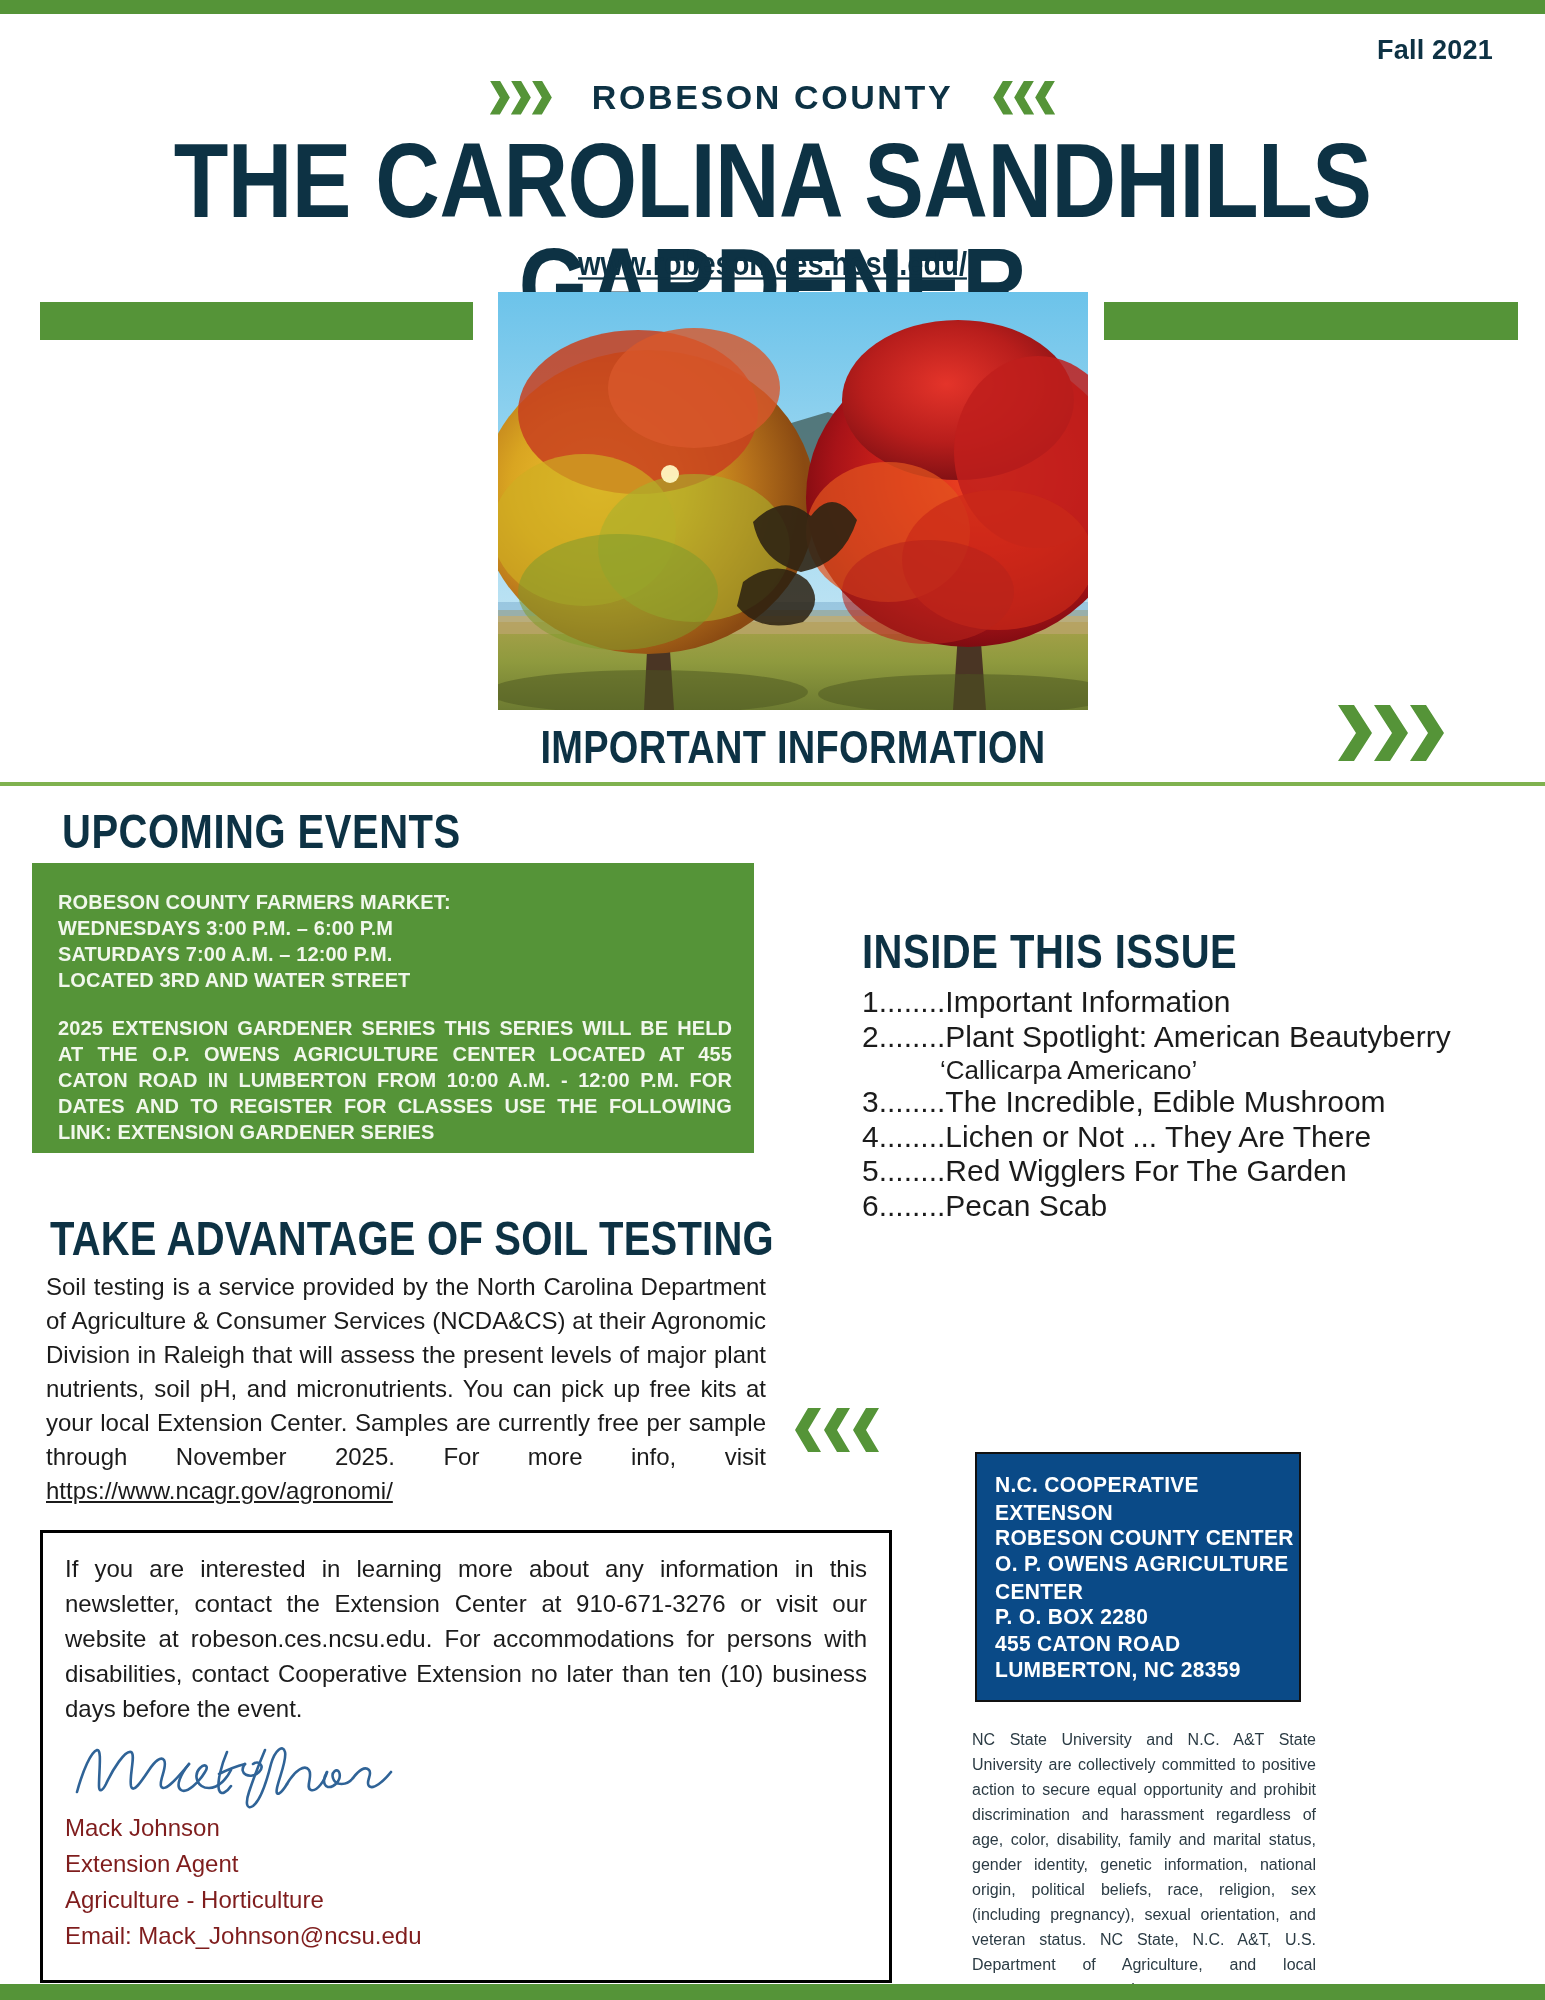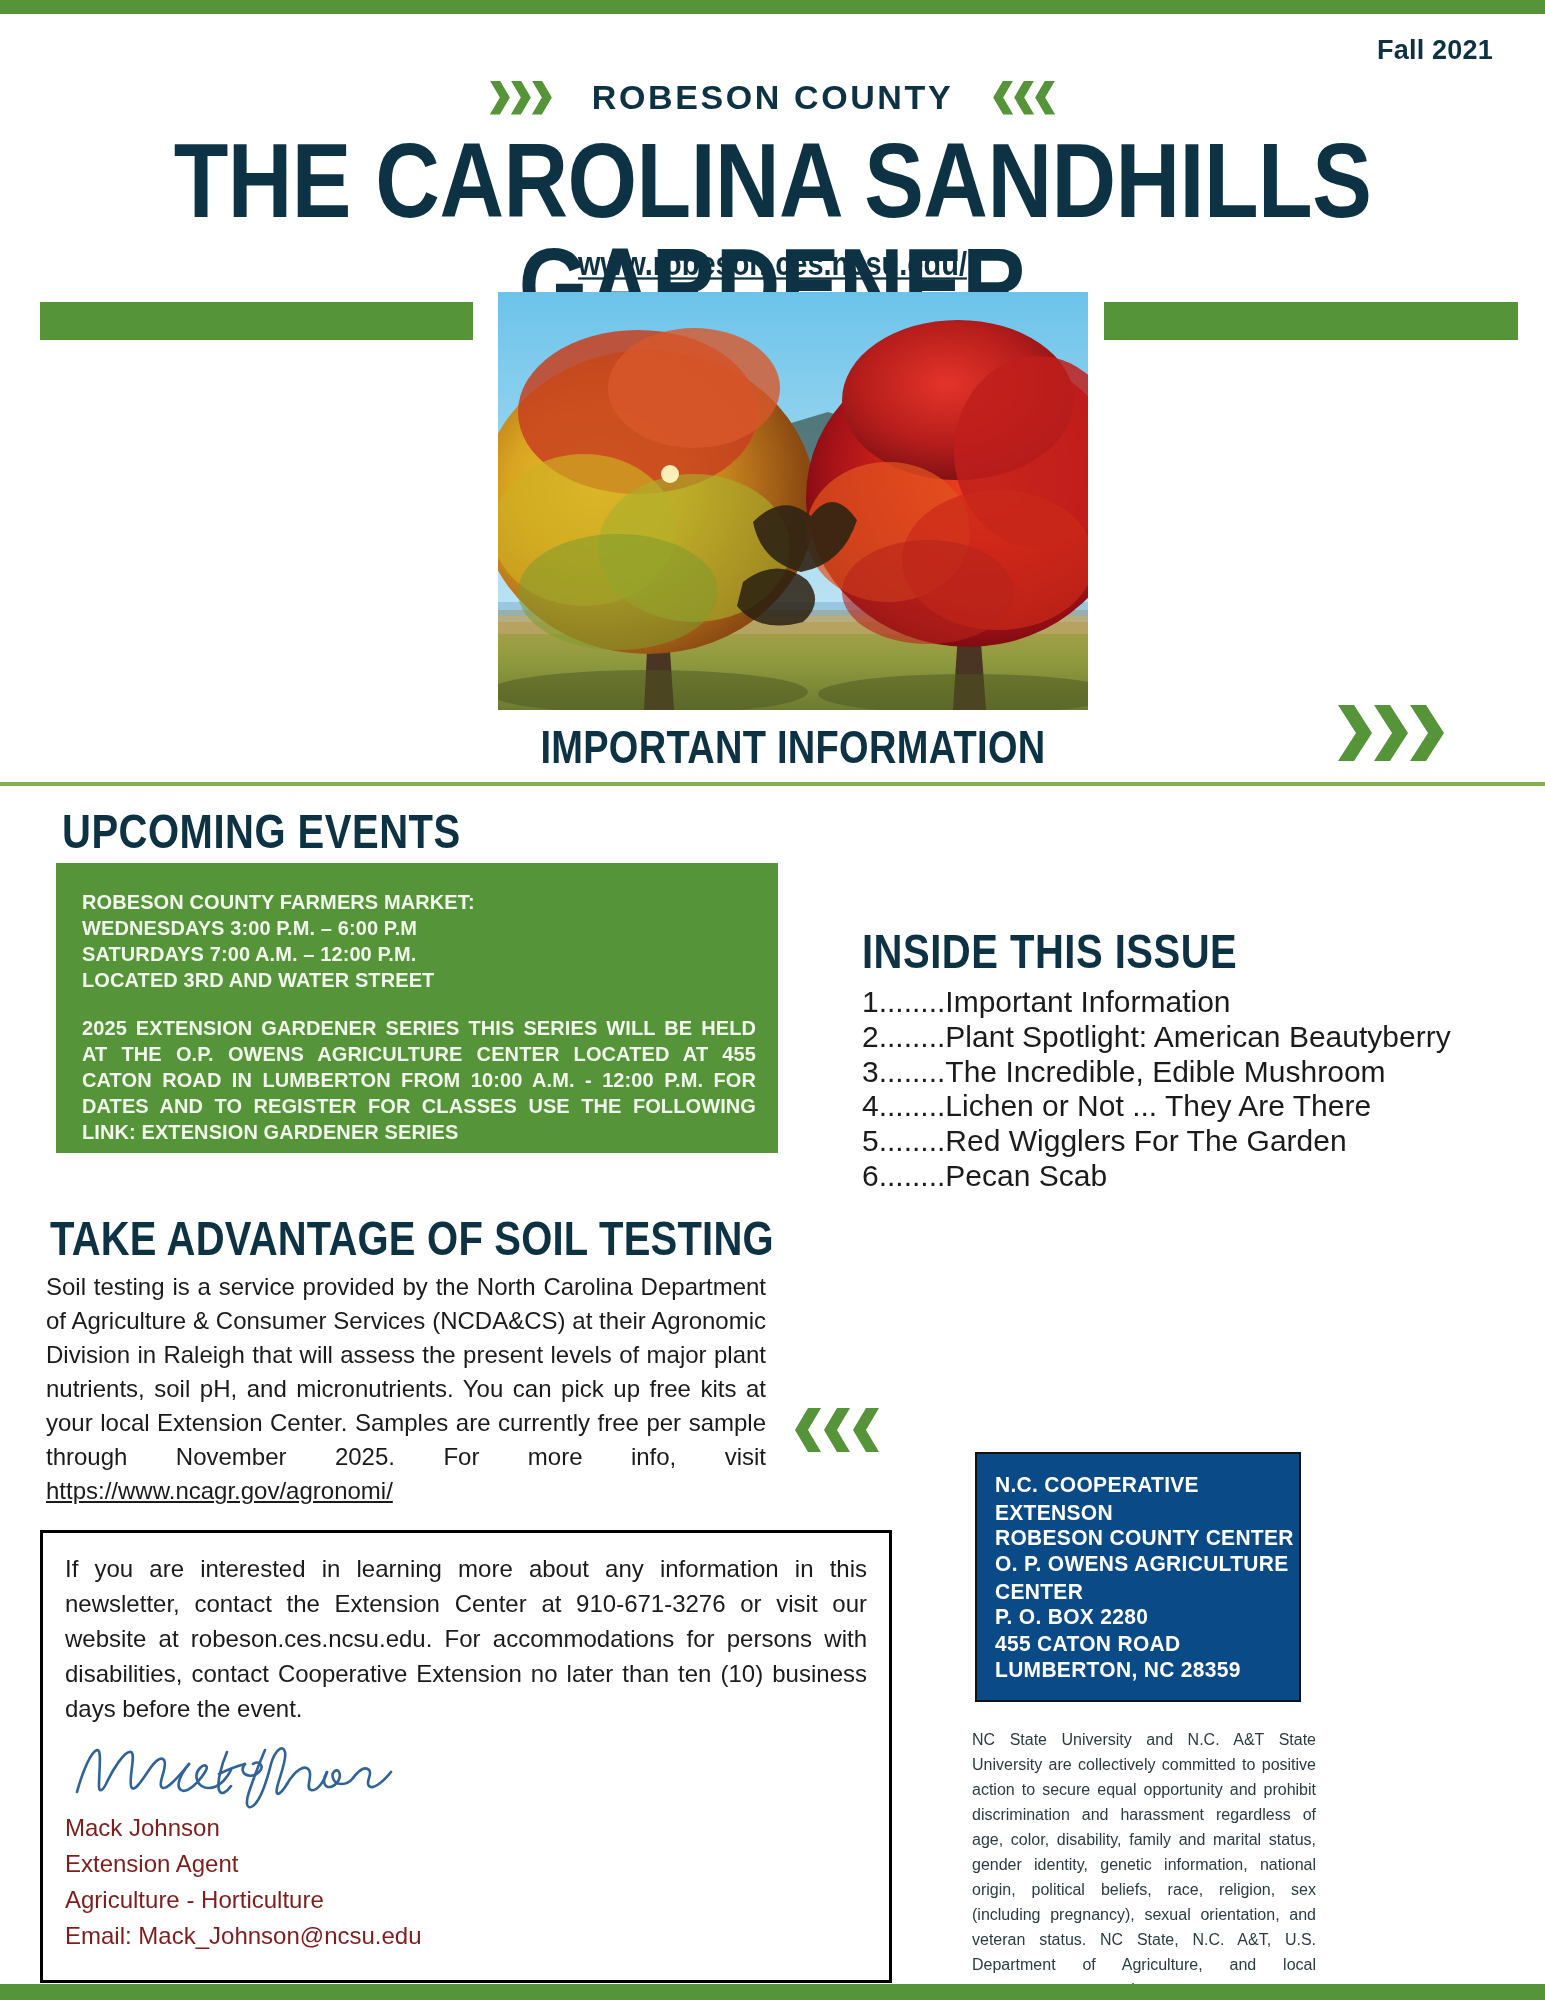--- a/index.html
+++ b/index.html
@@ -135,21 +135,21 @@
     position: absolute; left: 862px; top: 925px; font-size: 40px;
     letter-spacing: .5px;
   }
   #soil-testing-heading {
     position: absolute; left: 50px; top: 1212px; font-size: 40px;
     letter-spacing: .2px;
   }
 
   
   .events-box {
-    position: absolute; left: 56px; top: 863px;
+    position: absolute; left: 32px; top: 863px;
     width: 722px; height: 290px;
     background: #559438;
     padding: 26px 22px 10px 26px;
     color: #F1F7EC;
   }
   .events-box p {
     margin: 0;
     font-size: 20px; font-weight: 700; line-height: 1.30;
     letter-spacing: .1px;
   }
@@ -334,20 +334,21 @@
 SATURDAYS 7:00 A.M. – 12:00 P.M.
 LOCATED 3RD AND WATER STREET</p>
   <p class="justified">2025 EXTENSION GARDENER SERIES THIS SERIES WILL BE HELD AT THE O.P. OWENS AGRICULTURE CENTER LOCATED AT 455 CATON ROAD IN LUMBERTON FROM 10:00 A.M. - 12:00 P.M. FOR DATES AND TO REGISTER FOR CLASSES USE THE FOLLOWING LINK: EXTENSION GARDENER SERIES</p>
 </div>
 
 <div class="h-section" id="inside-issue-heading">INSIDE THIS ISSUE</div>
 
 <div class="toc">
   <div class="toc-item">1........Important Information</div>
   <div class="toc-item">2........Plant Spotlight: American Beautyberry</div>
+  <div class="toc-sub">‘Callicarpa Americano’</div>
   <div class="toc-item">3........The Incredible, Edible Mushroom</div>
   <div class="toc-item">4........Lichen or Not ... They Are There</div>
   <div class="toc-item">5........Red Wigglers For The Garden</div>
   <div class="toc-item">6........Pecan Scab</div>
 </div>
 
 <div class="h-section" id="soil-testing-heading">TAKE ADVANTAGE OF SOIL TESTING</div>
 
 <div class="soil-body"><span>Soil testing is a service provided by the North Carolina Department of Agriculture &amp; Consumer Services (NCDA&amp;CS) at their Agronomic Division in Raleigh that will assess the present levels of major plant nutrients, soil pH, and micronutrients. You can pick up free kits at your local Extension Center. Samples are currently free per sample through November 2025. For more info, visit </span><a href="#">https://www.ncagr.gov/agronomi/</a></div>
 

